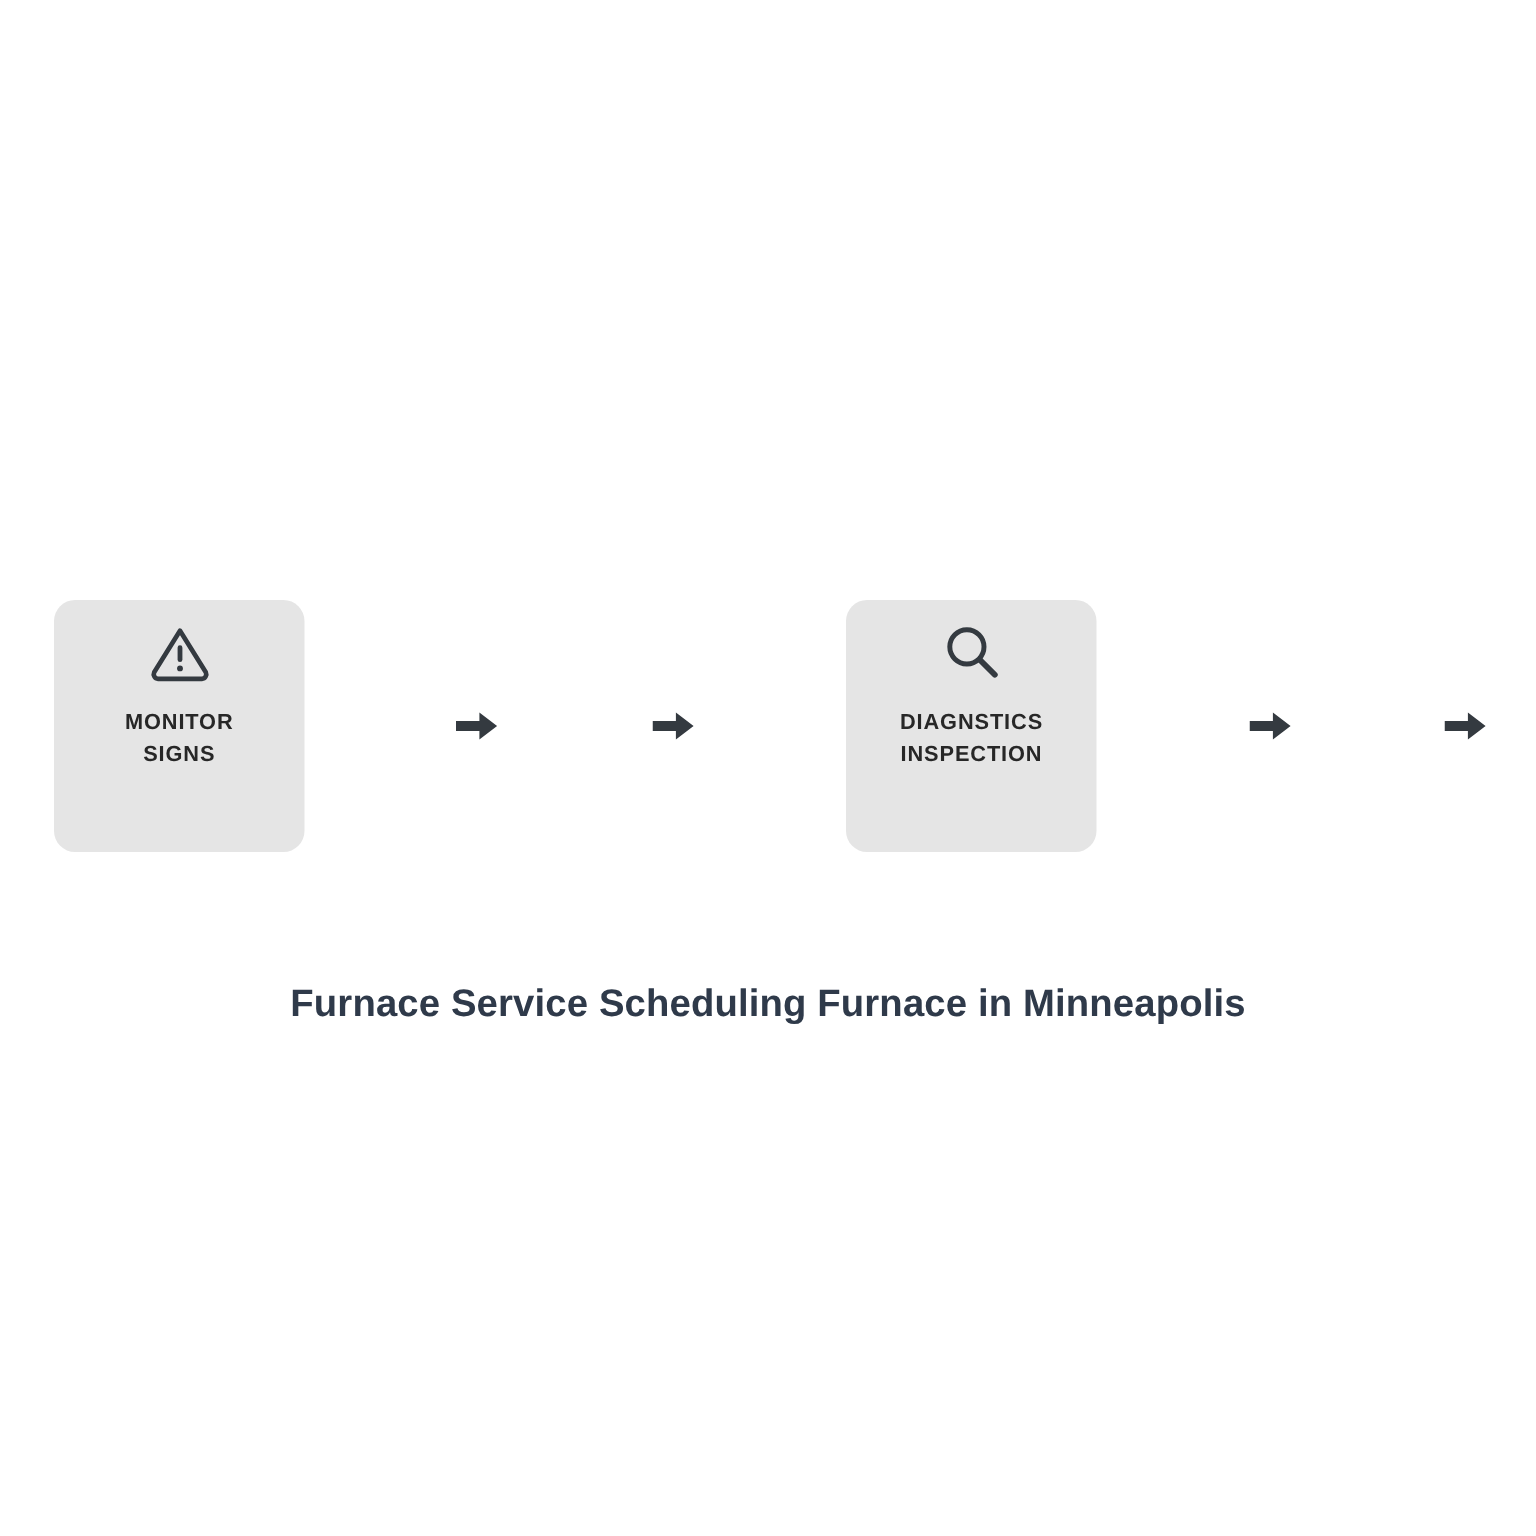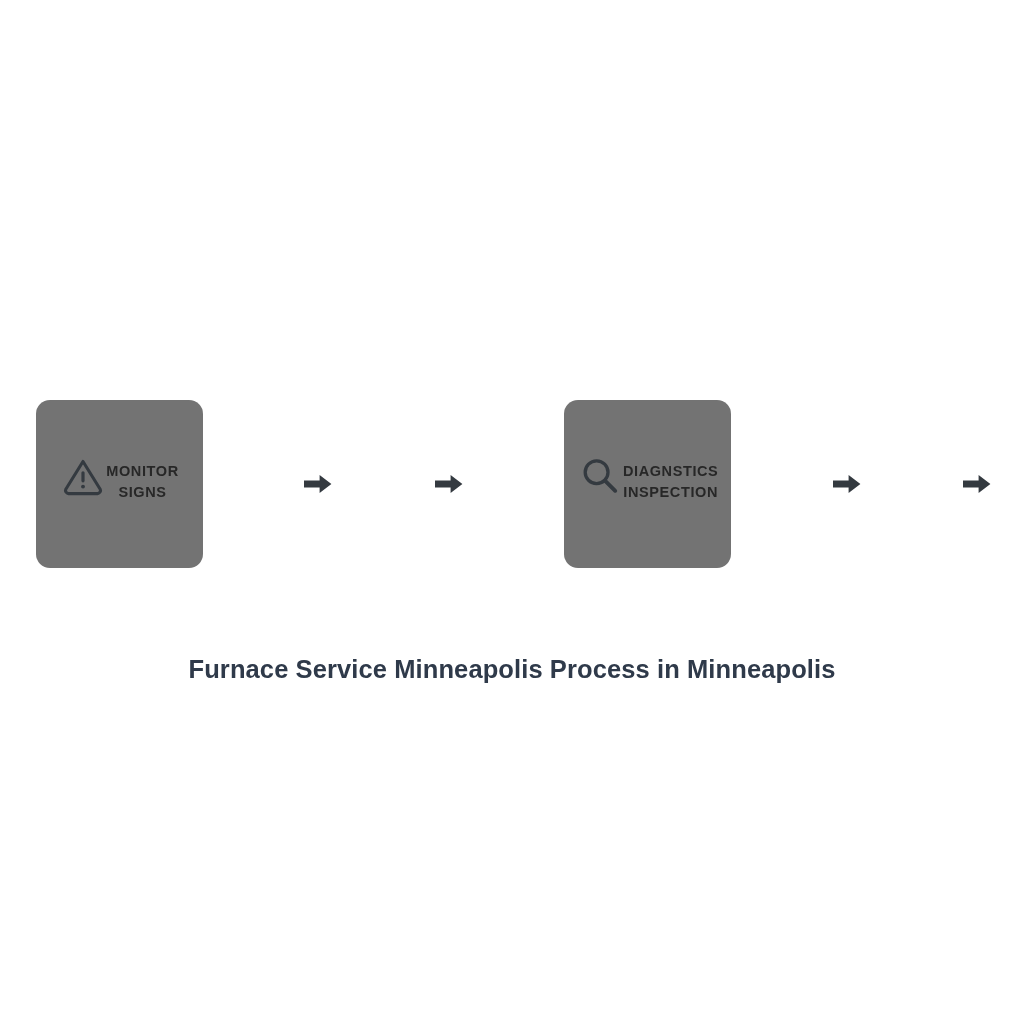--- a/index.html
+++ b/index.html
@@ -31,25 +31,25 @@
     height: 168px;
     display: flex;
     flex-direction: row;
     align-items: center;
     justify-content: space-between;
   }
 
   .step-card {
     width: 167px;
     height: 168px;
-    background: #737373;
+    background: #e5e5e5;
     border-radius: 14px;
     display: flex;
+    flex-direction: column;
     align-items: center;
-    justify-content: center;
     box-sizing: border-box;
     padding: 10px 6px 14px 6px;
     flex: 0 0 auto;
   }
 
   .step-icon {
     width: 46px;
     height: 46px;
     display: flex;
     align-items: center;
@@ -158,15 +158,15 @@
       <span>
         <svg width="28" height="20" viewBox="0 0 28 20" fill="none">
           <path d="M0 6.6 H15.6 V1 L27.4 10 L15.6 19 V13.4 H0 Z" fill="#343A40"></path>
         </svg>
       </span>
     </div>
 
 
   </div>
 
-  <div class="caption">Furnace Service Minneapolis Process in Minneapolis</div>
+  <div class="caption">Furnace Service Scheduling Furnace in Minneapolis</div>
 
 </div>
 
 </body></html>

